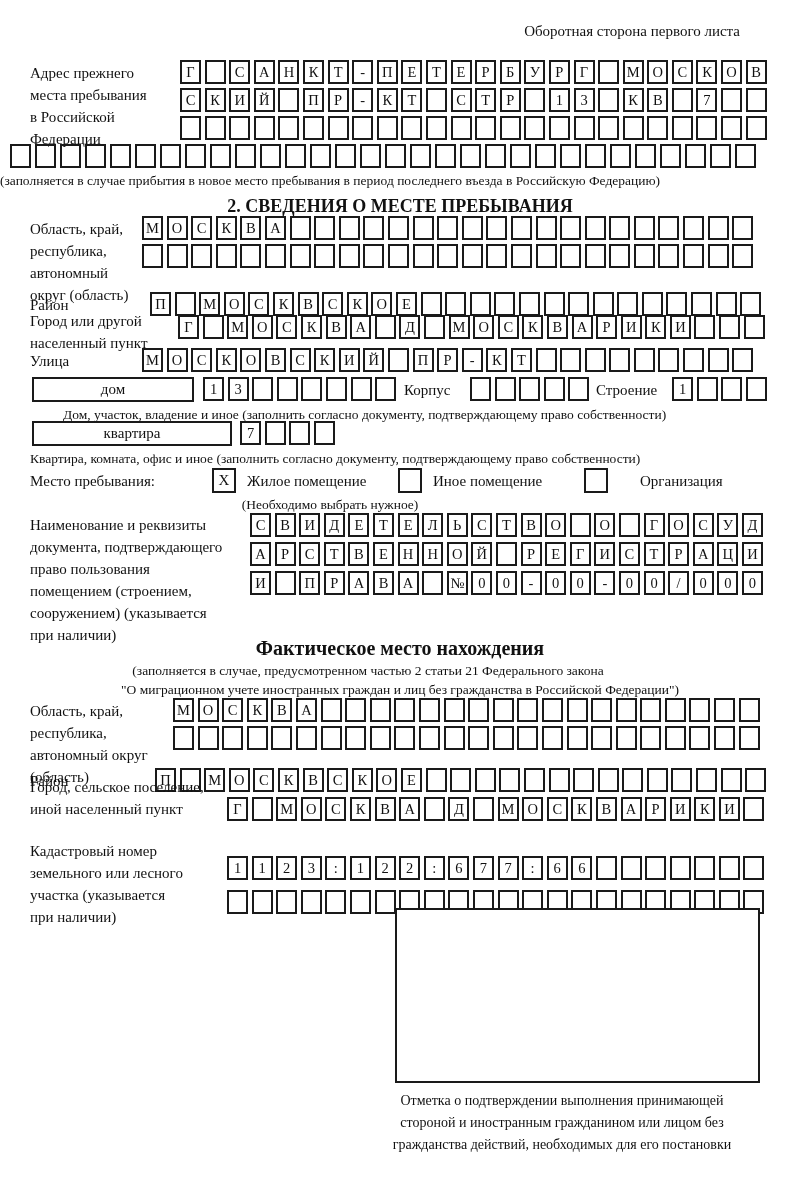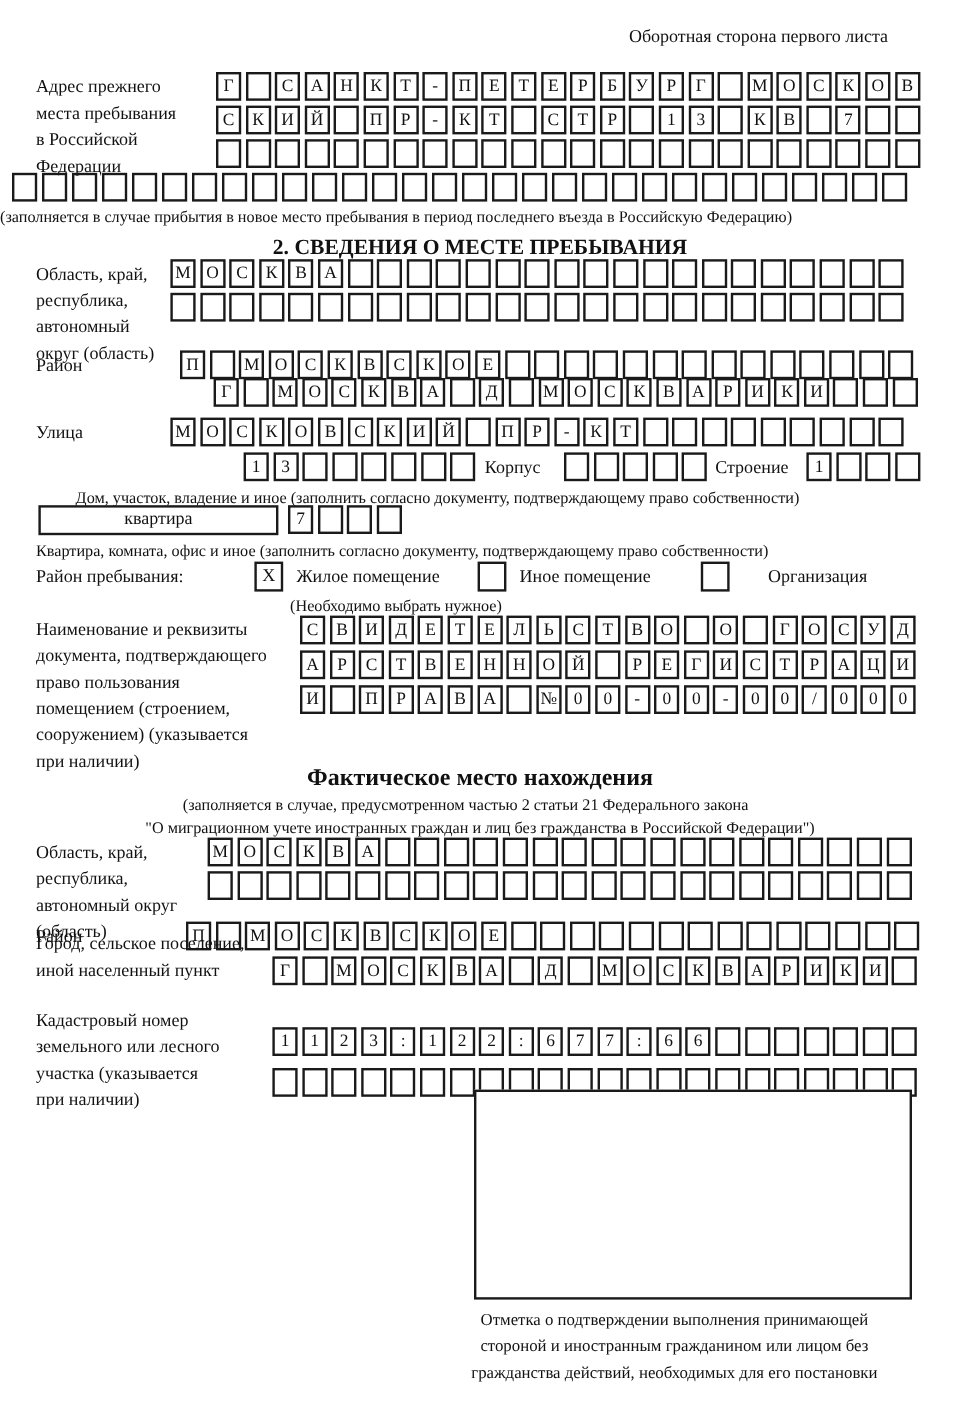--- a/index.html
+++ b/index.html
@@ -243,20 +243,24 @@
       <div class="cell"></div>
       <div class="cell"></div>
       <div class="cell"></div>
       <div class="cell"></div>
       <div class="cell"></div>
       <div class="cell"></div>
       <div class="cell"></div>
       <div class="cell"></div>
     </div>
 
+  <div class="abs" style="left:30px;top:310px;">
+    <div class="lbl">Город или другой</div>
+    <div class="lbl">населенный пункт</div>
+  </div>
   <div class="abs cells" style="left:178px;top:315px;">
       <div class="cell">Г</div>
       <div class="cell"></div>
       <div class="cell">М</div>
       <div class="cell">О</div>
       <div class="cell">С</div>
       <div class="cell">К</div>
       <div class="cell">В</div>
       <div class="cell">А</div>
       <div class="cell"></div>
@@ -299,20 +303,21 @@
       <div class="cell"></div>
       <div class="cell"></div>
       <div class="cell"></div>
       <div class="cell"></div>
       <div class="cell"></div>
       <div class="cell"></div>
       <div class="cell"></div>
       <div class="cell"></div>
     </div>
 
+  <div class="abs bigbox" style="left:32px;top:377px;width:162px;">дом</div>
   <div class="abs cells" style="left:203px;top:377px;">
       <div class="cell">1</div>
       <div class="cell">3</div>
       <div class="cell"></div>
       <div class="cell"></div>
       <div class="cell"></div>
       <div class="cell"></div>
       <div class="cell"></div>
       <div class="cell"></div>
     </div>
@@ -335,21 +340,21 @@
 
   <div class="abs bigbox" style="left:32px;top:421px;width:200px;">квартира</div>
   <div class="abs cells" style="left:240px;top:421px;">
       <div class="cell">7</div>
       <div class="cell"></div>
       <div class="cell"></div>
       <div class="cell"></div>
     </div>
   <div class="abs note" style="left:30px;top:450px;">Квартира, комната, офис и иное (заполнить согласно документу, подтверждающему право собственности)</div>
 
-  <div class="abs lbl" style="left:30px;top:470px;">Район пребывания:</div>
+  <div class="abs lbl" style="left:30px;top:470px;">Место пребывания:</div>
   <div class="abs chk" style="left:212px;top:468px;">X</div>
   <div class="abs lbl" style="left:247px;top:470px;">Жилое помещение</div>
   <div class="abs chk" style="left:398px;top:468px;"></div>
   <div class="abs lbl" style="left:433px;top:470px;text-align:right;">Иное помещение</div>
   <div class="abs chk" style="left:584px;top:468px;"></div>
   <div class="abs lbl" style="left:640px;top:470px;">Организация</div>
   <div class="abs note center" style="left:180px;top:496px;width:300px;">(Необходимо выбрать нужное)</div>
 
   <div class="abs" style="left:30px;top:514px;">
     <div class="lbl">Наименование и реквизиты</div>
@@ -423,21 +428,21 @@
       <div class="cell">-</div>
       <div class="cell">0</div>
       <div class="cell">0</div>
       <div class="cell">/</div>
       <div class="cell">0</div>
       <div class="cell">0</div>
       <div class="cell">0</div>
     </div>
 
   <div class="abs title center" style="left:0;top:637px;width:800px;font-size:20px;">Фактическое место нахождения</div>
-  <div class="abs note center" style="left:0;top:662px;width:736px;margin-left:20px;">(заполняется в случае, предусмотренном частью 2 статьи 21 Федерального закона</div>
+  <div class="abs note center" style="left:0;top:662px;width:736px;">(заполняется в случае, предусмотренном частью 2 статьи 21 Федерального закона</div>
   <div class="abs note center" style="left:0;top:681px;width:800px;">"О миграционном учете иностранных граждан и лиц без гражданства в Российской Федерации")</div>
 
   <div class="abs" style="left:30px;top:700px;">
     <div class="lbl">Область, край,</div>
     <div class="lbl">республика,</div>
     <div class="lbl">автономный округ</div>
     <div class="lbl">(область)</div>
   </div>
   <div class="abs cells" style="left:173px;top:698px;">
       <div class="cell">М</div>

